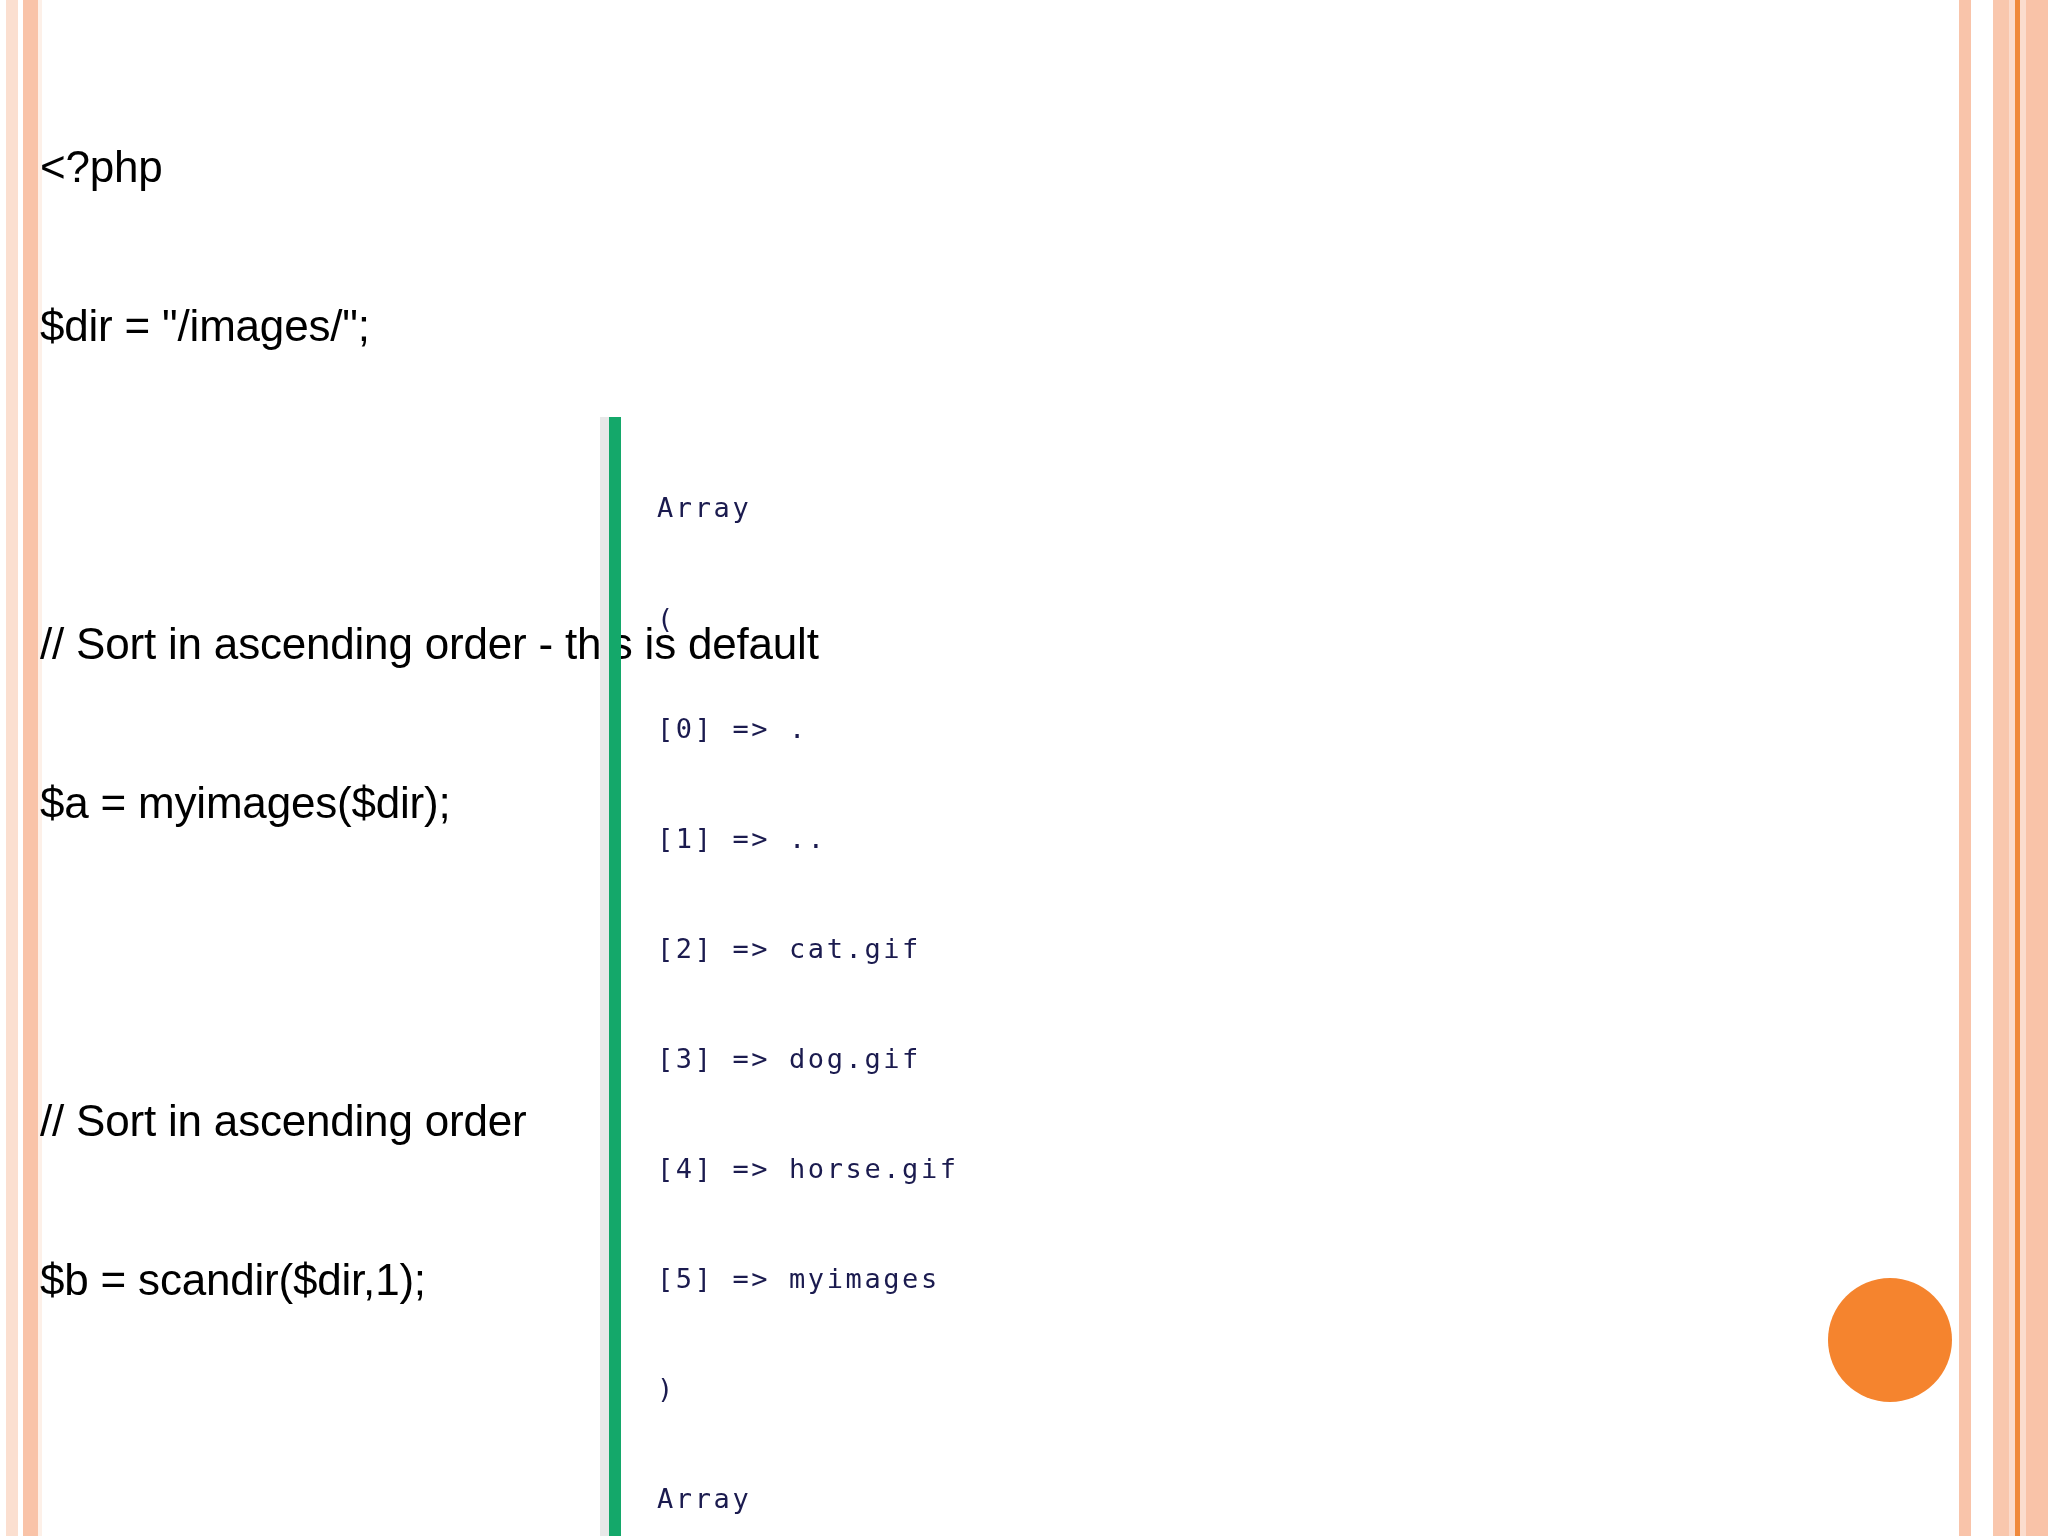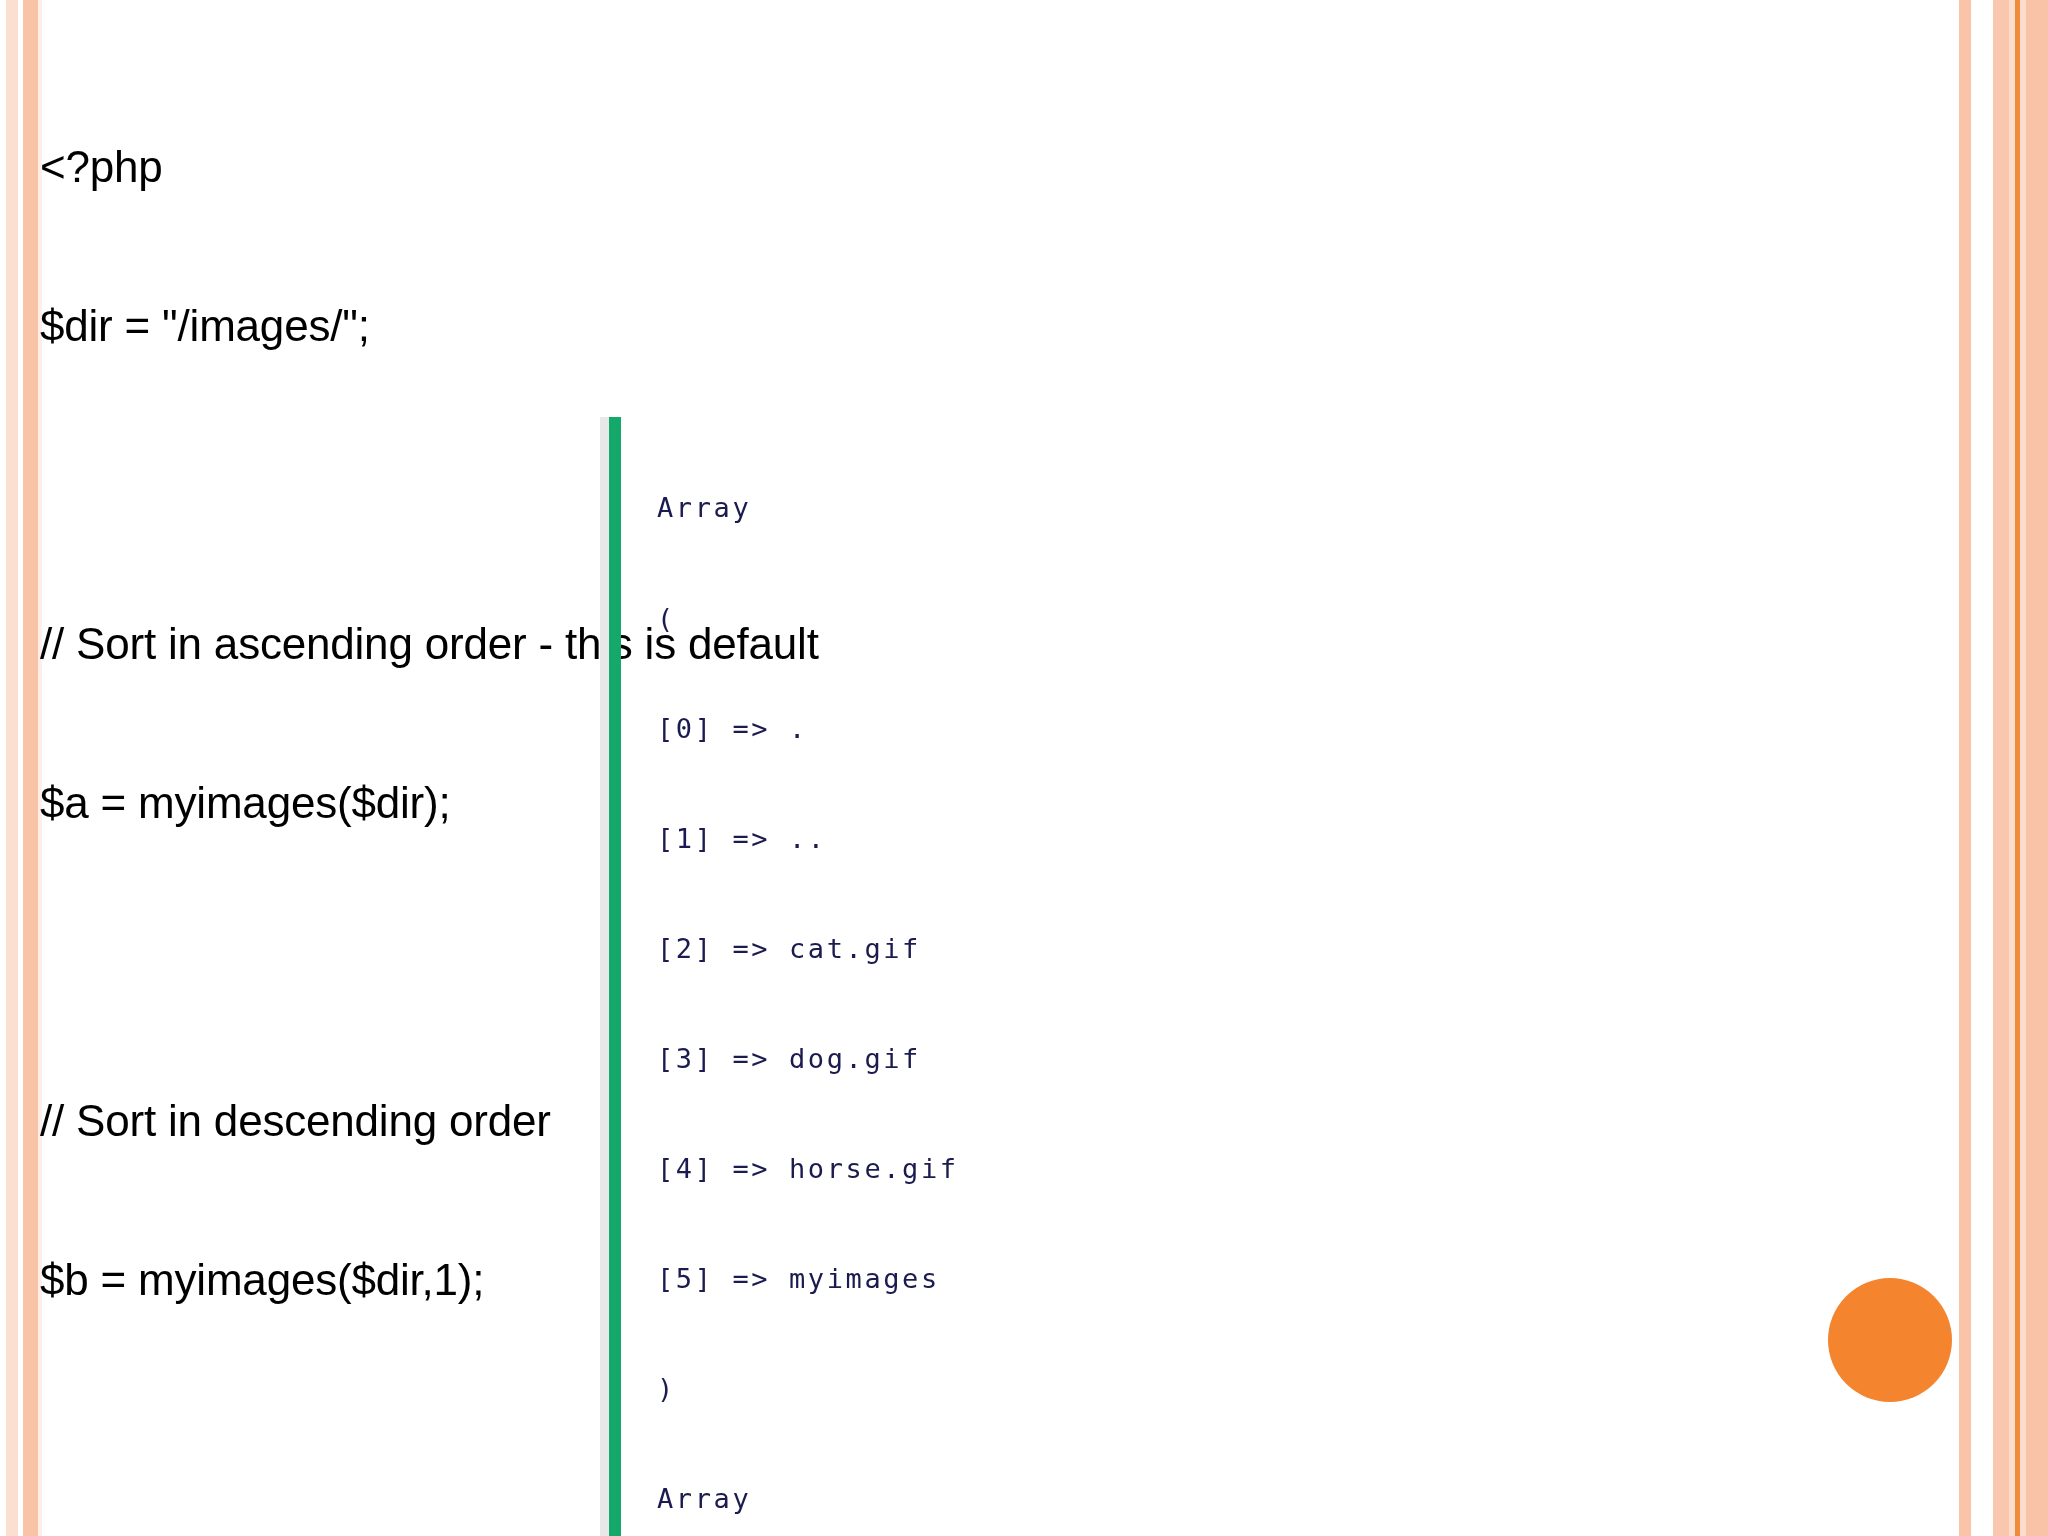--- a/index.html
+++ b/index.html
@@ -119,22 +119,22 @@
 
   <div id="orange-dot"></div>
 
   <div id="php-code">
     <span class="ln">&lt;?php</span>
     <span class="ln">$dir = "/images/";</span>
     <span class="ln"></span>
     <span class="ln">// Sort in ascending order - this is default</span>
     <span class="ln">$a = myimages($dir);</span>
     <span class="ln"></span>
-    <span class="ln">// Sort in descending order</span>
-    <span class="ln">$b = myimages($dir,1);</span>
+    <span class="ln">// Sort in ascending order</span>
+    <span class="ln">$b = scandir($dir,1);</span>
     <span class="ln"></span>
     
     
     
   </div>
 
   <div id="output-block">
     <div id="output-gutter-gray"></div>
     <div id="output-gutter-green"></div>
     <div id="output-text">

